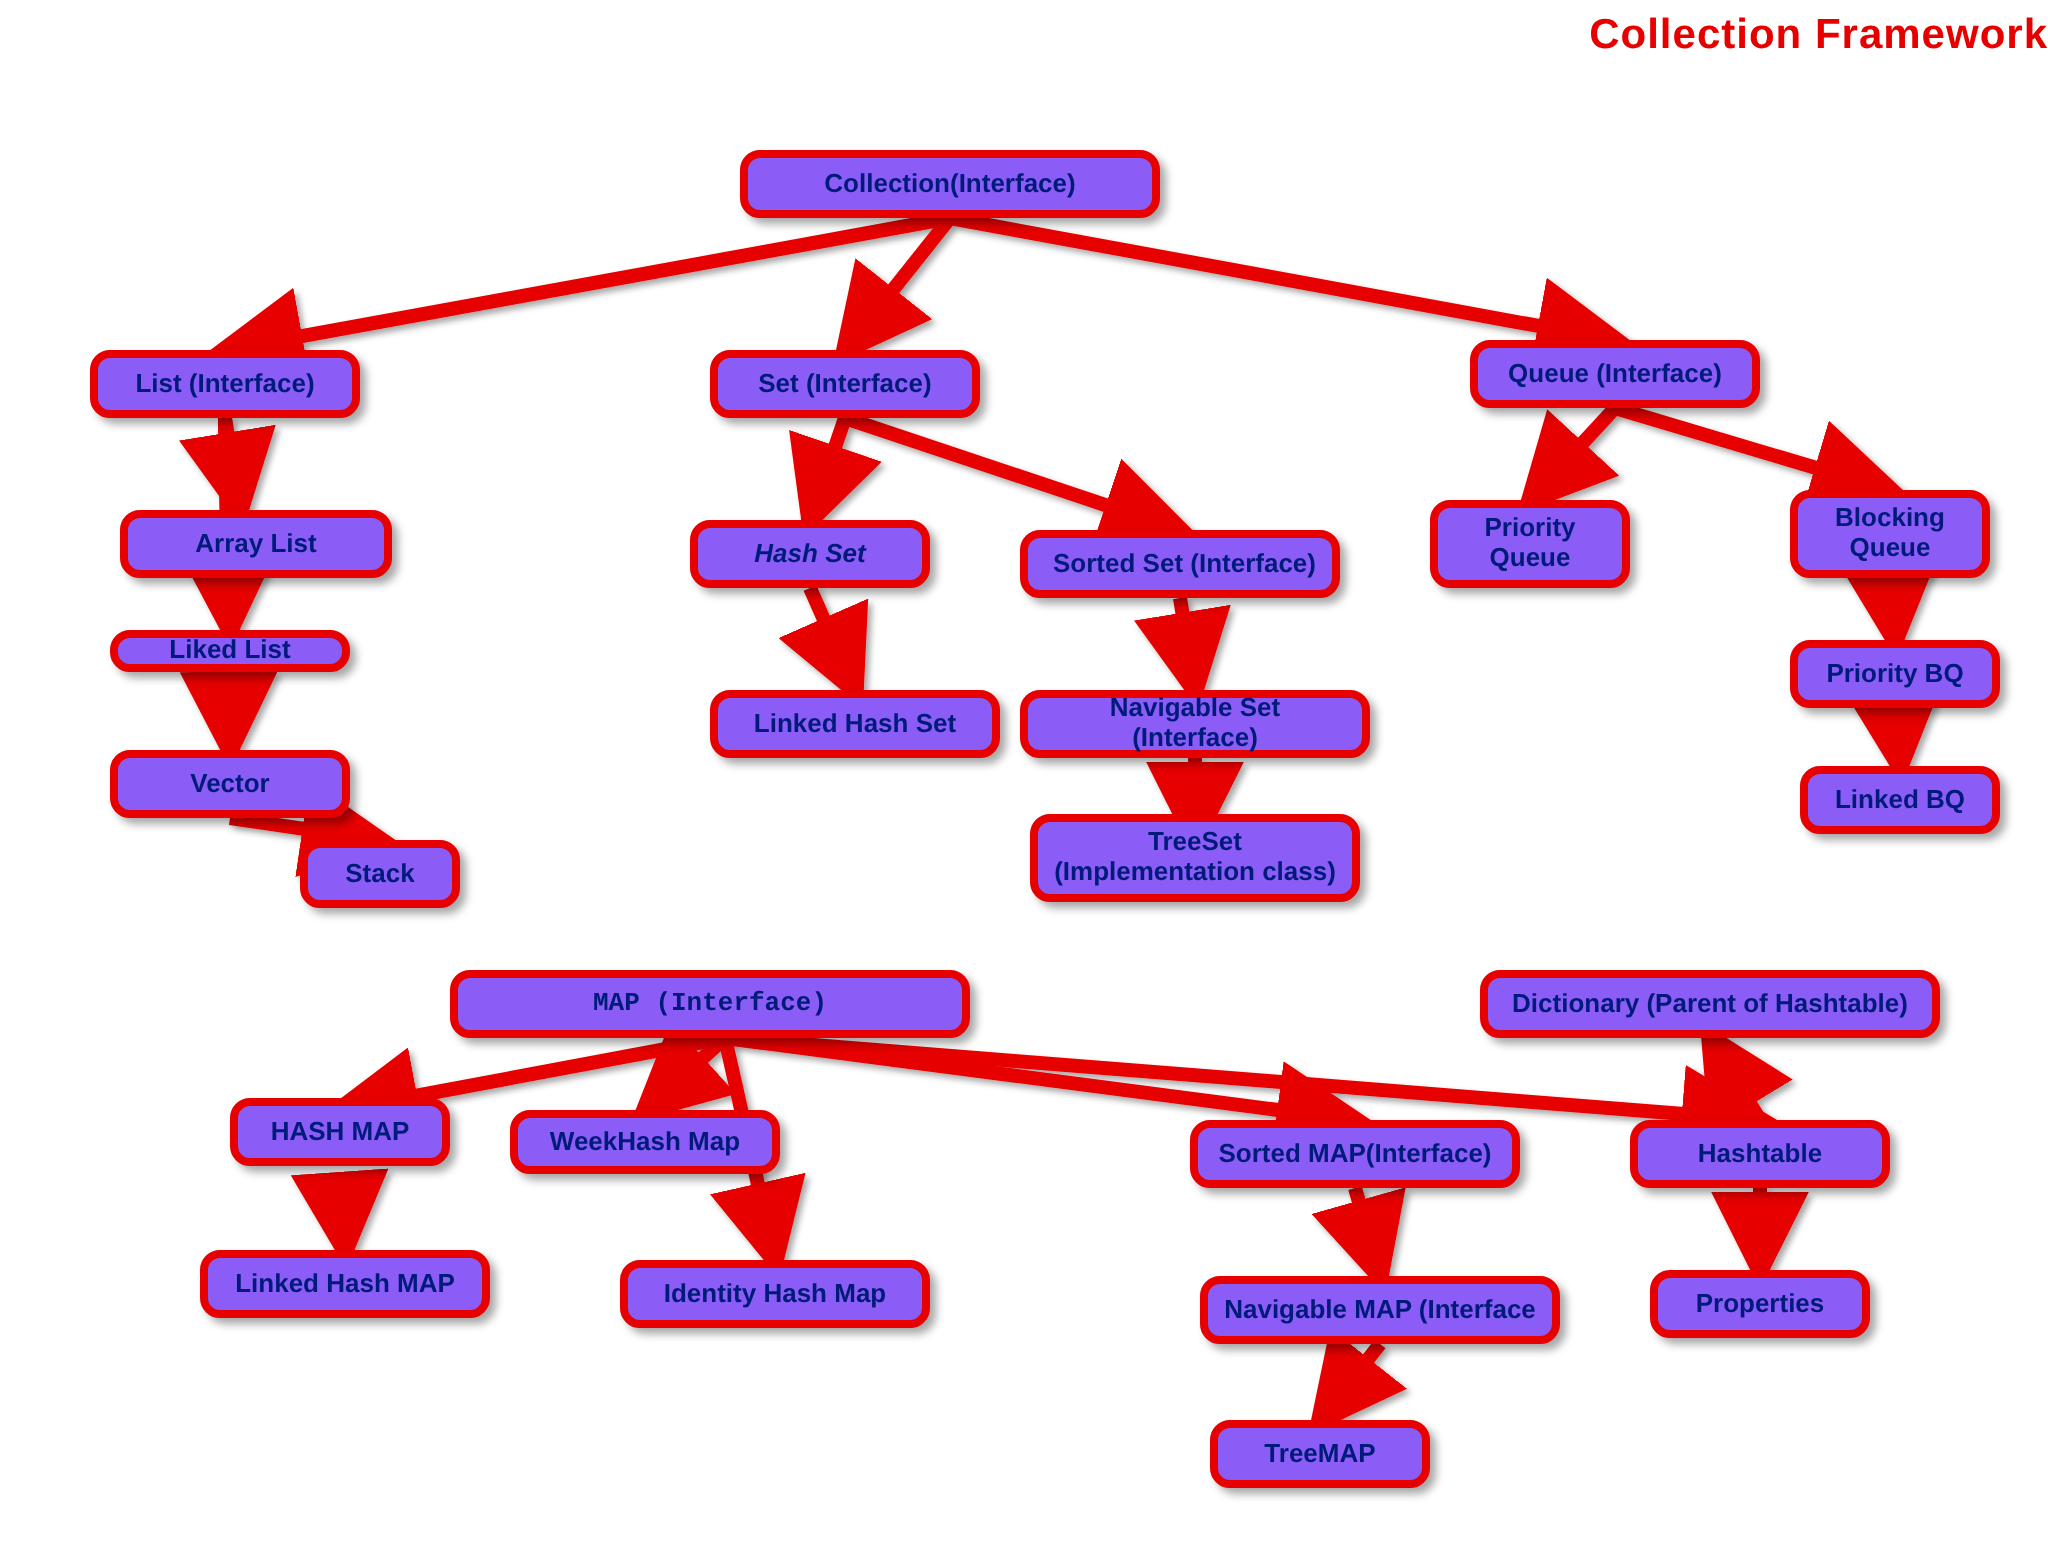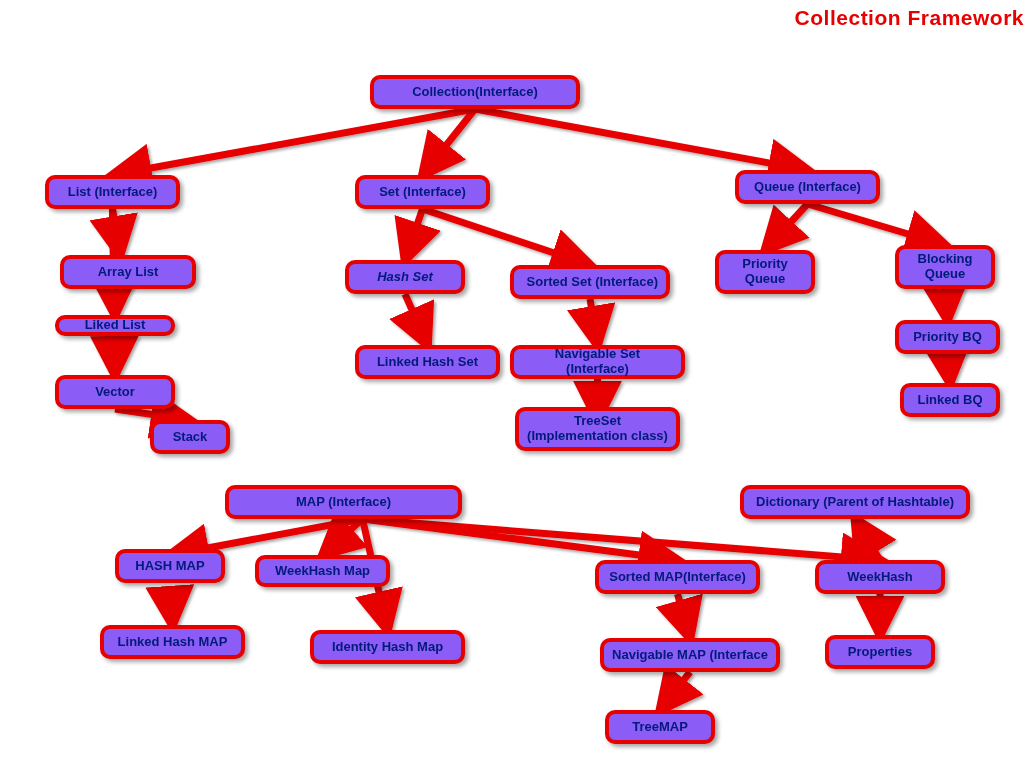--- a/index.html
+++ b/index.html
@@ -136,21 +136,21 @@
     </div>
     <div class="node" style="left: 895px; top: 245px; width: 100px; height: 44px;">
       <span>Blocking Queue</span>
     </div>
     <div class="node" style="left: 895px; top: 320px; width: 105px; height: 34px;">
       <span>Priority BQ</span>
     </div>
     <div class="node" style="left: 900px; top: 383px; width: 100px; height: 34px;">
       <span>Linked BQ</span>
     </div>
-    <div class="node" style="left: 225px; top: 485px; width: 237px; height: 34px;">
+    <div class="node" style="left: 225px; top: 485px; width: 260px; height: 34px; font-family: Liberation Mono, monospace;">
       <span>MAP (Interface)</span>
     </div>
     <div class="node" style="left: 115px; top: 549px; width: 110px; height: 34px;">
       <span>HASH MAP</span>
     </div>
     <div class="node" style="left: 255px; top: 555px; width: 135px; height: 32px;">
       <span>WeekHash Map</span>
     </div>
     <div class="node" style="left: 100px; top: 625px; width: 145px; height: 34px;">
       <span>Linked Hash MAP</span>
@@ -161,21 +161,21 @@
     <div class="node" style="left: 595px; top: 560px; width: 165px; height: 34px;">
       <span>Sorted MAP(Interface)</span>
     </div>
     <div class="node" style="left: 600px; top: 638px; width: 180px; height: 34px;">
       <span>Navigable MAP (Interface</span>
     </div>
     <div class="node" style="left: 605px; top: 710px; width: 110px; height: 34px;">
       <span>TreeMAP</span>
     </div>
     <div class="node" style="left: 815px; top: 560px; width: 130px; height: 34px;">
-      <span>WeekHash</span>
+      <span>Hashtable</span>
     </div>
     <div class="node" style="left: 825px; top: 635px; width: 110px; height: 34px;">
       <span>Properties</span>
     </div>
     <div class="node" style="left: 740px; top: 485px; width: 230px; height: 34px;">
       <span>Dictionary (Parent of Hashtable)</span>
     </div>
   </div>
 
 </body></html>

